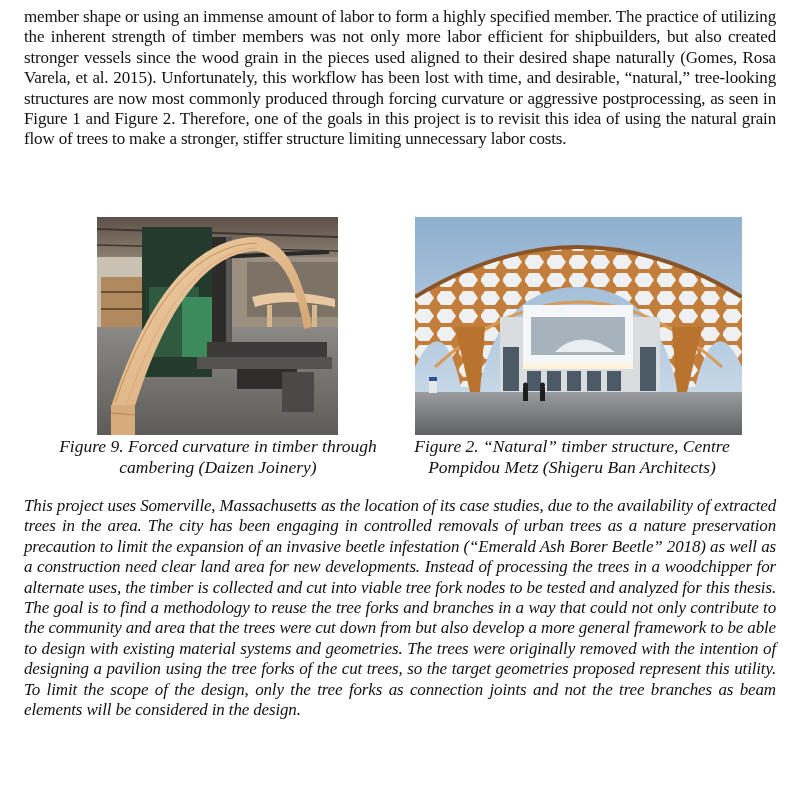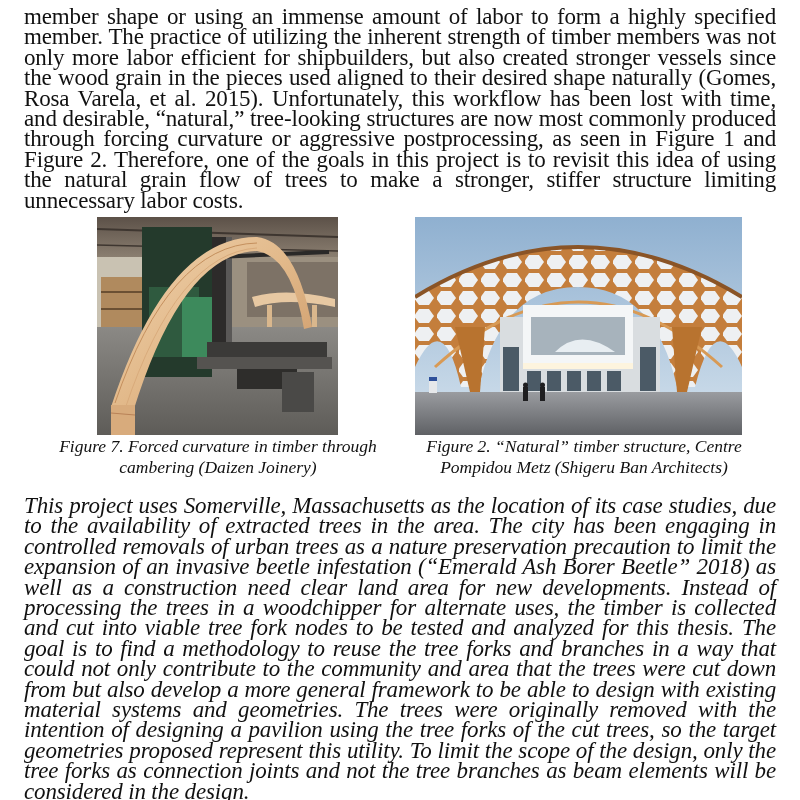--- a/index.html
+++ b/index.html
@@ -12,21 +12,21 @@
       height: 800px;
       position: relative;
       overflow: hidden;
       font-family: "Liberation Serif", "DejaVu Serif", serif;
       color: #111111;
     }
     .para {
       position: absolute;
       left: 24px;
       width: 752px;
-      font-size: 23px;
+      font-size: 17px;
       line-height: 20.4px;
       text-align: justify;
       margin: 0;
       letter-spacing: -0.15px;
     }
     #para1 { top: 7px; }
     #para2 { top: 496px; font-style: italic; }
 
     .figure {
       position: absolute;
@@ -40,21 +40,21 @@
     .caption {
       position: absolute;
       top: 436px;
       font-style: italic;
       font-size: 17.5px;
       line-height: 21px;
       text-align: center;
       margin: 0;
     }
     #cap1 { left: 38px; width: 360px; }
-    #cap2 { left: 408px; width: 352px; }
+    #cap2 { left: 396px; width: 352px; }
 
     svg { display: block; }
   </style>
 </head>
 <body>
 
 <p class="para" id="para1">member shape or using an immense amount of labor to form a highly specified member. The practice of utilizing the inherent strength of timber members was not only more labor efficient for shipbuilders, but also created stronger vessels since the wood grain in the pieces used aligned to their desired shape naturally (Gomes, Rosa Varela, et al. 2015). Unfortunately, this workflow has been lost with time, and desirable, “natural,” tree-looking structures are now most commonly produced through forcing curvature or aggressive postprocessing, as seen in Figure 1 and Figure 2. Therefore, one of the goals in this project is to revisit this idea of using the natural grain flow of trees to make a stronger, stiffer structure limiting unnecessary labor costs.</p>
 
 <div class="figure" id="fig1">
   <svg width="241" height="218" viewBox="0 0 241 218">
@@ -159,16 +159,16 @@
     <rect x="108" y="170" width="5" height="14" fill="#1e1e20"></rect>
     <circle cx="110.5" cy="168" r="2.5" fill="#1e1e20"></circle>
     <rect x="125" y="170" width="5" height="14" fill="#1e1e20"></rect>
     <circle cx="127.5" cy="168" r="2.5" fill="#1e1e20"></circle>
 
     <rect x="14" y="160" width="8" height="16" fill="#e6e8ea"></rect>
     <rect x="14" y="160" width="8" height="4" fill="#2d4f9a"></rect>
   </svg>
 </div>
 
-<p class="caption" id="cap1">Figure 7. Forced curvature in timber through cambering (Daizen Joinery)</p>
+<p class="caption" id="cap1">Figure 9. Forced curvature in timber through cambering (Daizen Joinery)</p>
 <p class="caption" id="cap2">Figure 2. “Natural” timber structure, Centre Pompidou Metz (Shigeru Ban Architects)</p>
 
 <p class="para" id="para2">This project uses Somerville, Massachusetts as the location of its case studies, due to the availability of extracted trees in the area. The city has been engaging in controlled removals of urban trees as a nature preservation precaution to limit the expansion of an invasive beetle infestation (“Emerald Ash Borer Beetle” 2018) as well as a construction need clear land area for new developments. Instead of processing the trees in a woodchipper for alternate uses, the timber is collected and cut into viable tree fork nodes to be tested and analyzed for this thesis. The goal is to find a methodology to reuse the tree forks and branches in a way that could not only contribute to the community and area that the trees were cut down from but also develop a more general framework to be able to design with existing material systems and geometries. The trees were originally removed with the intention of designing a pavilion using the tree forks of the cut trees, so the target geometries proposed represent this utility. To limit the scope of the design, only the tree forks as connection joints and not the tree branches as beam elements will be considered in the design.</p>
 
 </body></html>

